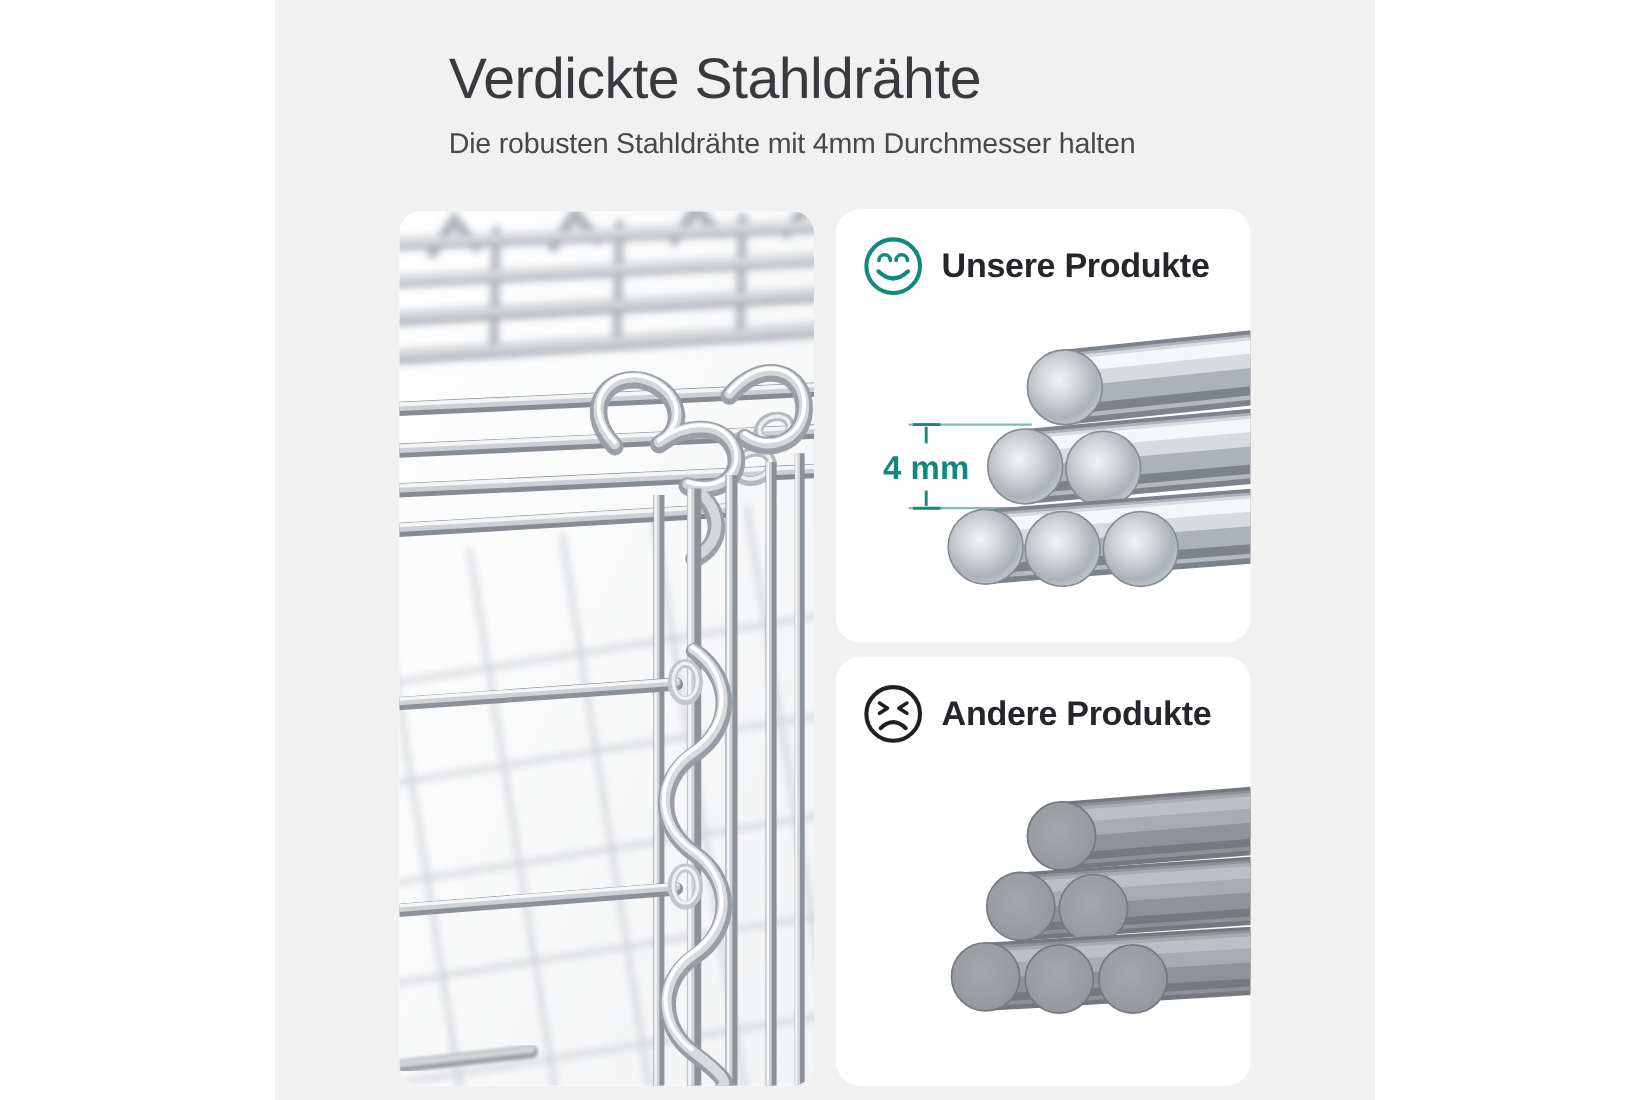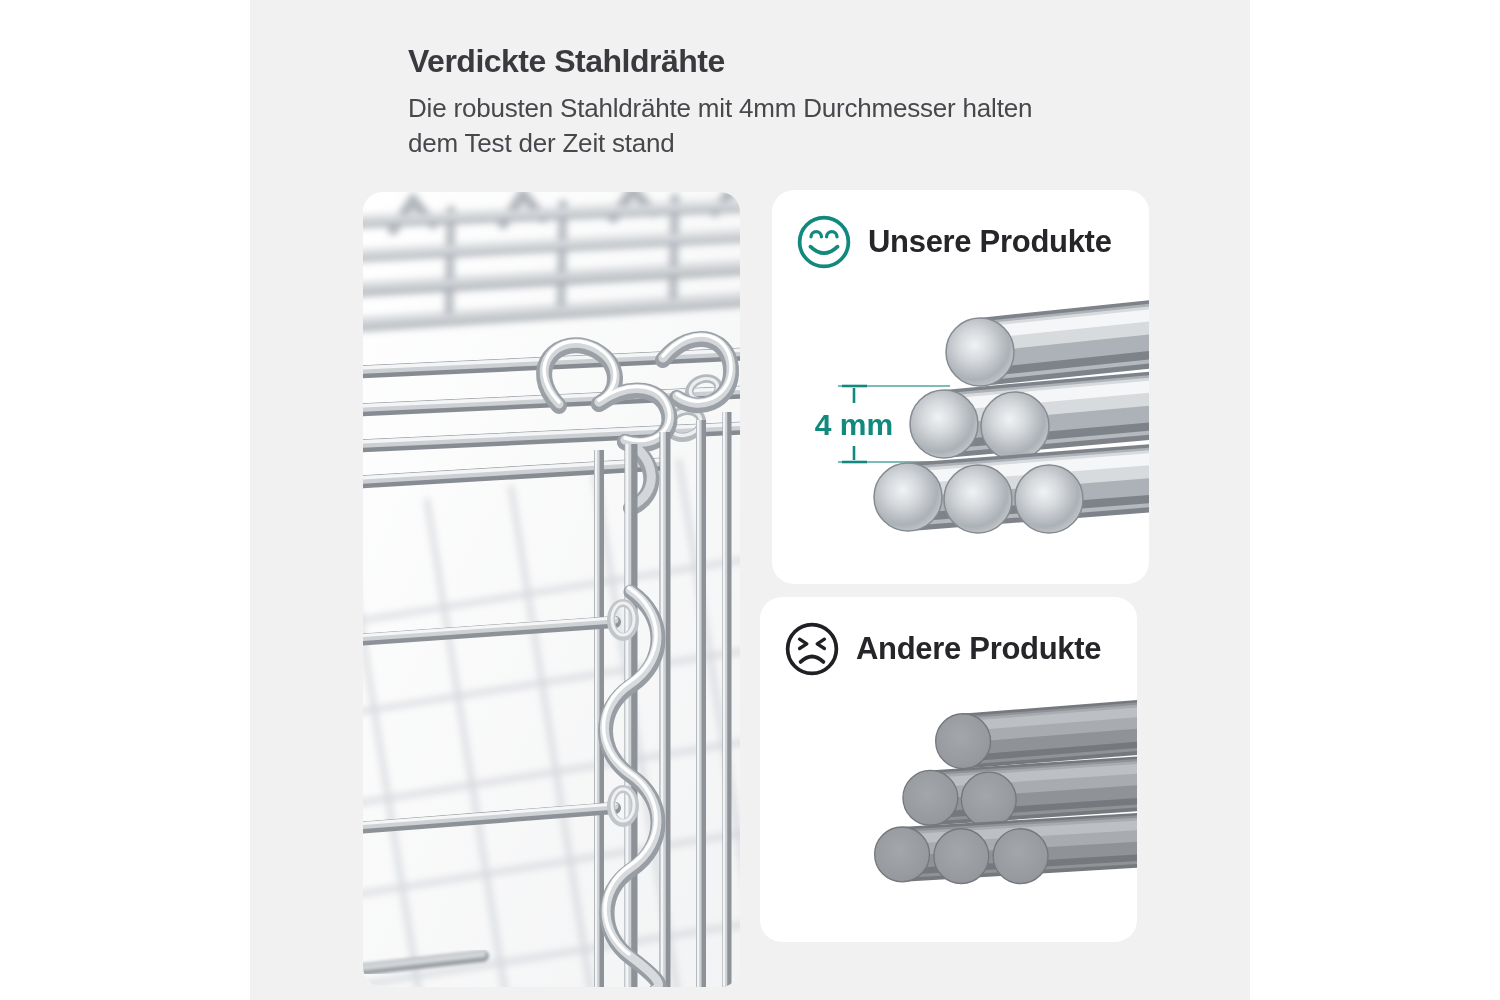--- a/index.html
+++ b/index.html
@@ -11,43 +11,43 @@
     background:#ffffff; overflow:hidden;
   }
   .panel {
     position:absolute; left:250px; top:0; width:1000px; height:1000px;
     background:#f1f1f2;
   }
 
   
   .header { position:absolute; left:158px; top:44px; width:720px; }
   .title {
-    font-size:32px; font-weight:700; color:#3a3a3e;
+    font-size:52px; font-weight:400; color:#3a3a3e;
     letter-spacing:-0.5px; line-height:1.1;
   }
   .subtitle {
     margin-top:12px; font-size:26px; font-weight:400; color:#47484c;
     line-height:1.35; letter-spacing:-0.2px;
   }
   .subtitle span { display:block; }
 
   
   .photo-card {
     position:absolute; left:113px; top:192px; width:377px; height:795px;
     border-radius:20px; overflow:hidden; background:#fbfcfc;
   }
   .photo-card svg { display:block; width:100%; height:100%; }
 
   
   .card {
     position:absolute; left:510px; width:377px;
     background:#ffffff; border-radius:22px; overflow:hidden;
   }
-  .card-ours   { top:190px; height:394px;margin-left:12px; }
-  .card-others { top:597px; height:345px; }
+  .card-ours   { top:190px; height:394px; }
+  .card-others { top:597px; height:390px; }
 
   .card-head {
     position:absolute; left:24px; top:24px; right:20px;
     display:flex; align-items:center; gap:16px; z-index:3;
   }
   .face-icon { width:56px; height:56px; flex:0 0 auto; }
   .face-icon svg { display:block; width:100%; height:100%; }
   .card-title {
     font-size:31px; font-weight:700; color:#26262a; letter-spacing:-0.3px;
     white-space:nowrap;
@@ -64,21 +64,20 @@
 </head>
 <body>
 
 <div class="stage">
   <div class="panel">
 
     <div class="header">
       <div class="title">Verdickte Stahldrähte</div>
       <div class="subtitle">
         <span>Die robusten Stahldrähte mit 4mm Durchmesser halten</span>
-        <span>dem Test der Zeit stand</span>
       </div>
     </div>
 
     <div class="photo-card">
       <svg viewBox="0 0 377 795" aria-hidden="true">
         <defs>
           <linearGradient id="pbg" x1="0" y1="0" x2="1" y2="1">
             <stop offset="0" stop-color="#ffffff"></stop>
             <stop offset="1" stop-color="#f2f3f4"></stop>
           </linearGradient>

